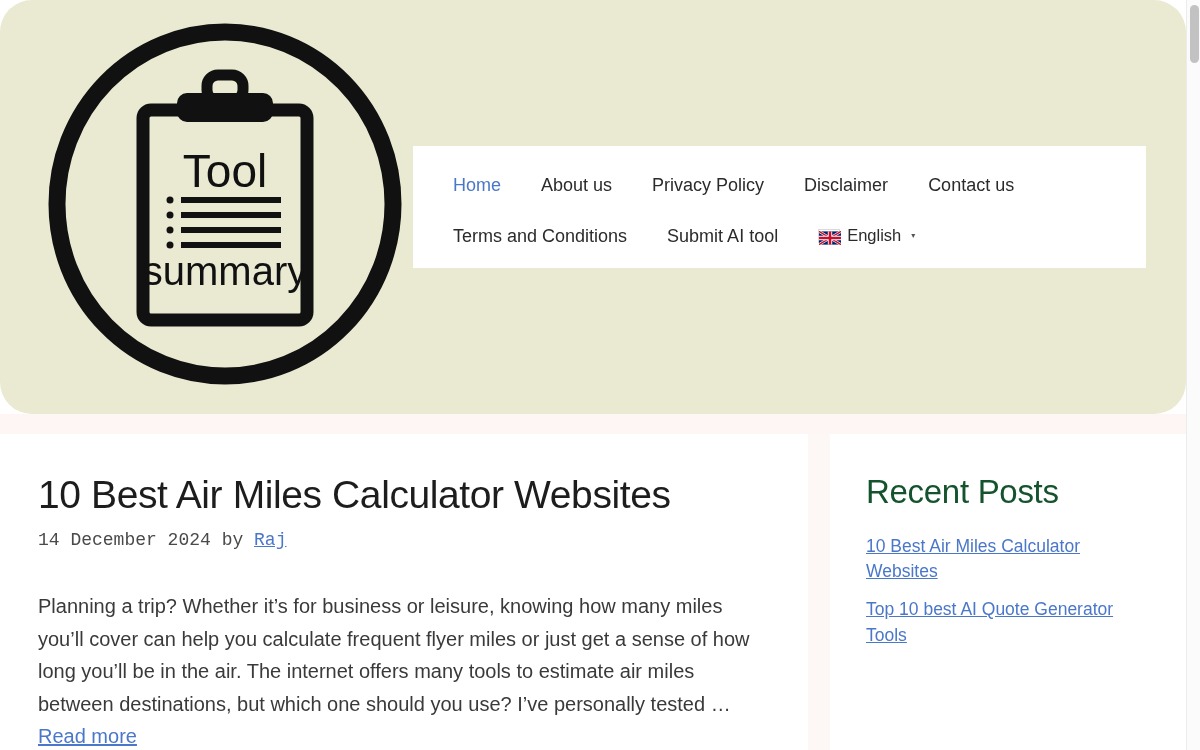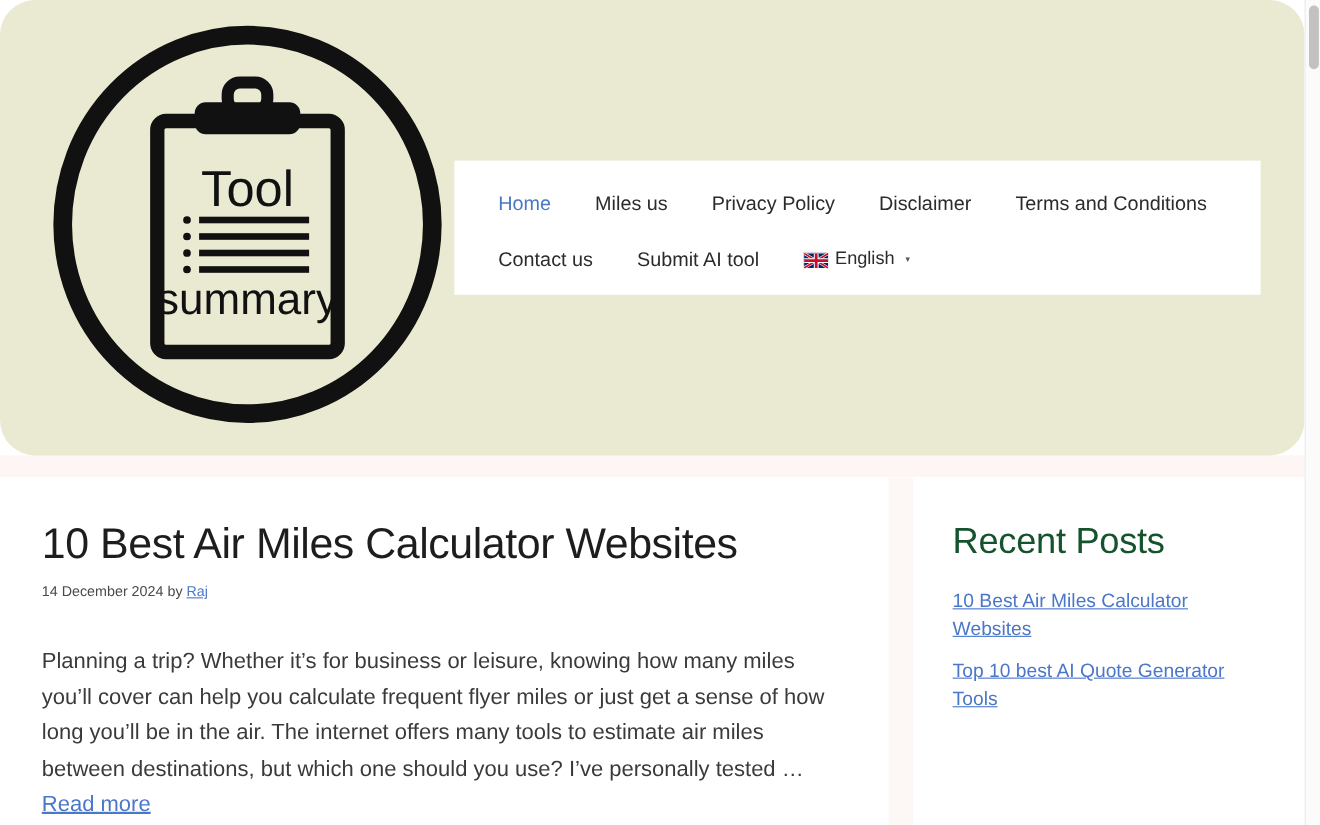--- a/index.html
+++ b/index.html
@@ -163,22 +163,23 @@
   
   .entry-title {
     font-size: 39px;
     line-height: 1.18;
     font-weight: 400;
     letter-spacing: -0.4px;
     color: #1d1d1d;
   }
   .entry-meta {
     margin-top: 12px;
-    font-size: 13px;
+    font-size: 18px;
     color: #4a4a4a;
+    font-family: Liberation Mono, monospace;
   }
   .meta-link {
     color: #4a77c9;
     text-decoration: underline;
   }
 
   .entry-summary {
     margin-top: 40px;
     font-size: 20px;
     line-height: 1.63;
@@ -270,33 +271,33 @@
           <text x="178" y="263" text-anchor="middle" font-family="Liberation Sans, sans-serif" font-size="40" fill="#111111">summary</text>
         </svg>
       </div>
 
       <nav class="nav-box">
         <ul class="nav-list">
           <li>
             <a class="nav-item active" href="#">Home</a>
           </li>
           <li>
-            <a class="nav-item" href="#">Miles us</a>
+            <a class="nav-item" href="#">About us</a>
           </li>
           <li>
             <a class="nav-item" href="#">Privacy Policy</a>
           </li>
           <li>
             <a class="nav-item" href="#">Disclaimer</a>
           </li>
           <li>
+            <a class="nav-item" href="#">Contact us</a>
+          </li>
+          <li>
             <a class="nav-item" href="#">Terms and Conditions</a>
-          </li>
-          <li>
-            <a class="nav-item" href="#">Contact us</a>
           </li>
           <li>
             <a class="nav-item" href="#">Submit AI tool</a>
           </li>
           <li>
             <a class="lang-switch" href="#">
               <span class="flag-icon">
                 <svg viewBox="0 0 60 36" width="22" height="14">
                   <rect width="60" height="36" fill="#012169"></rect>
                   <path d="M0,0 L60,36 M60,0 L0,36" stroke="#ffffff" stroke-width="7"></path>

